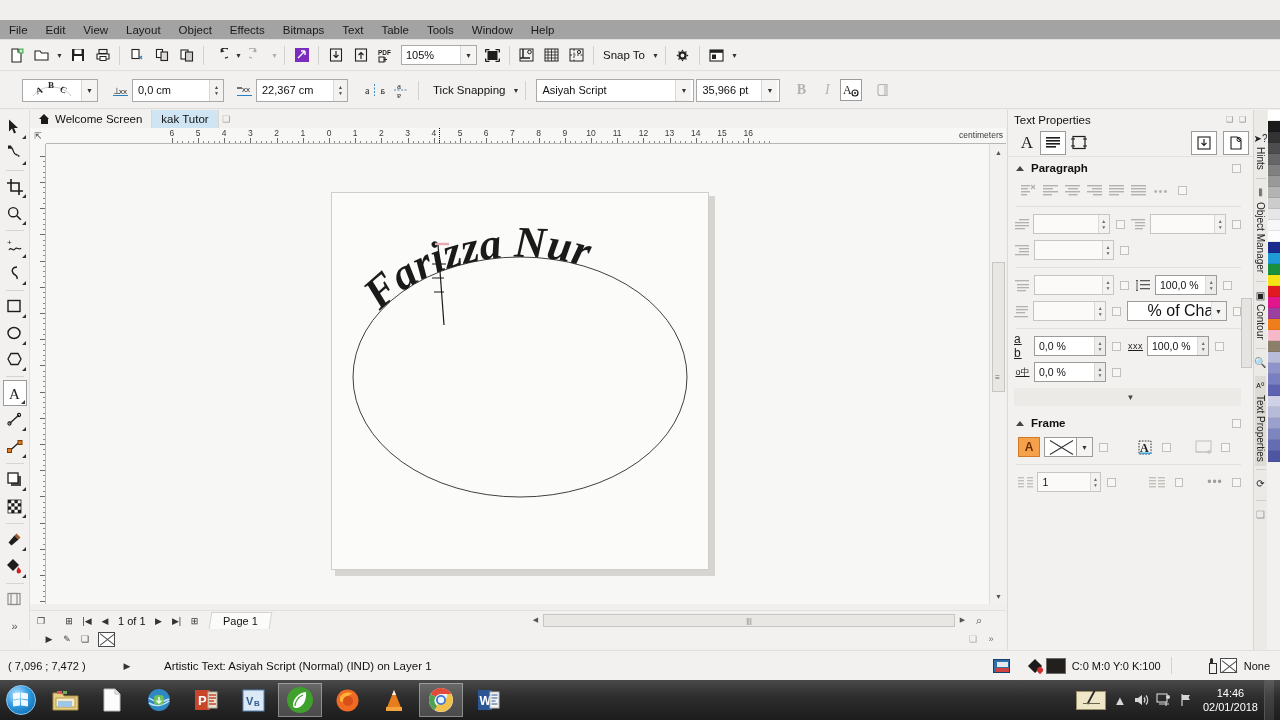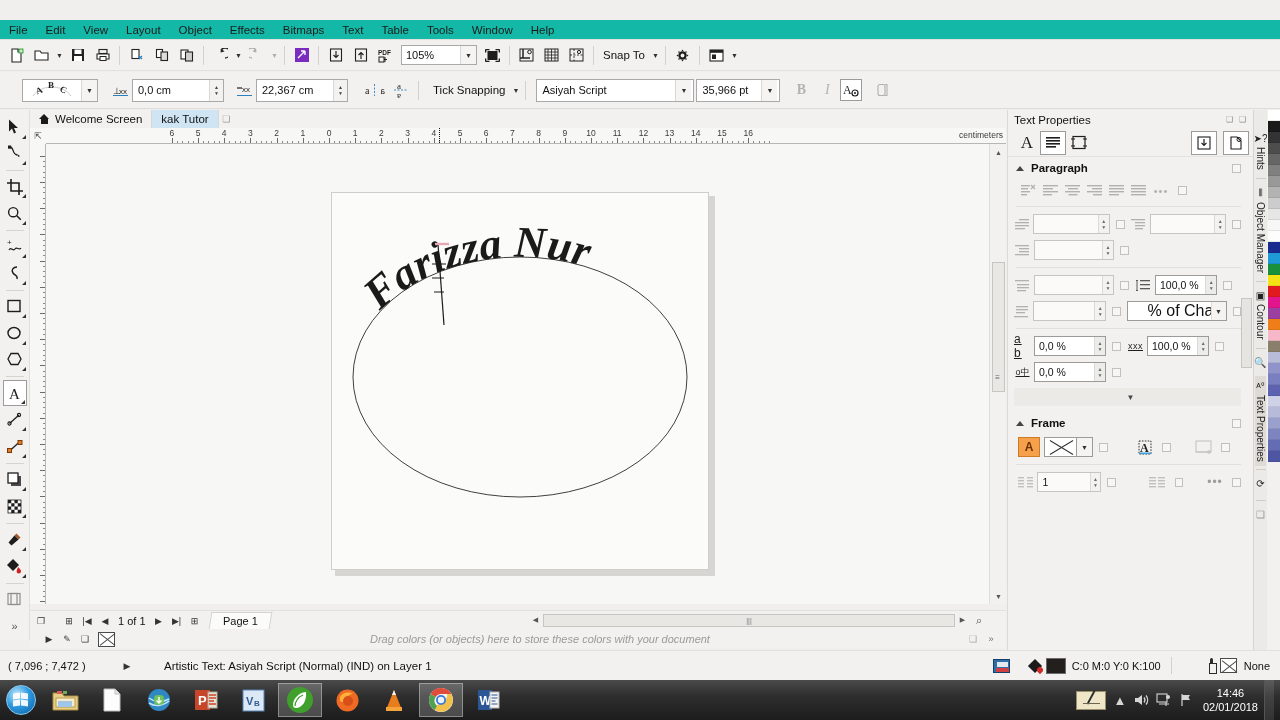--- a/index.html
+++ b/index.html
@@ -32,21 +32,21 @@
     display:flex;align-items:center;justify-content:center;}
   .usr-box i{display:block;width:4px;height:7px;background:#cfe6f6;border-radius:2px 2px 0 0;}
   .min-glyph{display:block;width:10px;height:2px;background:#fff;margin-top:6px;}
   .rst-glyph{position:relative;width:10px;height:9px;}
   .rst-glyph:before{content:"";position:absolute;left:2px;top:0;width:8px;height:7px;border:1.4px solid #fff;}
   .rst-glyph:after{content:"";position:absolute;left:0;top:2px;width:8px;height:7px;border:1.4px solid #fff;background:#1278bd;}
 
   
   .menubar{
     position:absolute; left:0; top:20px; width:1280px; height:20px;
-    background:#14b8a6; border-bottom:1px solid #e2e0dd; display:flex; align-items:center;
+    background:#a3a3a3; border-bottom:1px solid #e2e0dd; display:flex; align-items:center;
   }
   .menuitem{ padding:2px 9px; font-size:11.5px; color:#1a1a1a; }
 
   
   .toolbar1{
     position:absolute; left:0; top:40px; width:1280px; height:31px;
     background:#f2f1ef; border-bottom:1px solid #e2e0dd;
     display:flex; align-items:center; padding-left:4px;
   }
   .tbtn{ width:25px;height:25px;display:flex;align-items:center;justify-content:center;
@@ -965,21 +965,20 @@
     <div class="hs-arrow" style="width:18px;font-size:11px">⌕</div>
   </div>
 
   <div class="palettebar">
     <div style="display:flex;align-items:center;margin-left:10px">
       <span class="pb-ico">▶</span>
       <span class="pb-ico">✎</span>
       <span class="pb-ico">❑</span>
       <span class="nocolor"></span>
     </div>
-    <div class="pal-hint">Drag colors (or objects) here to store these colors with your document</div>
     <div style="margin-left:auto;display:flex;align-items:center;padding-right:6px">
       <span class="pb-ico" style="color:#a5a5a5">❑</span>
       <span class="pb-ico" style="color:#6b6b6b">»</span>
     </div>
   </div>
 
   <div class="statusbar">
     <div class="sb-coords">( 7,096 ; 7,472 )</div>
     <div class="pb-ico">▶</div>
     <div class="sb-obj">Artistic Text: Asiyah Script (Normal) (IND) on Layer 1</div>

